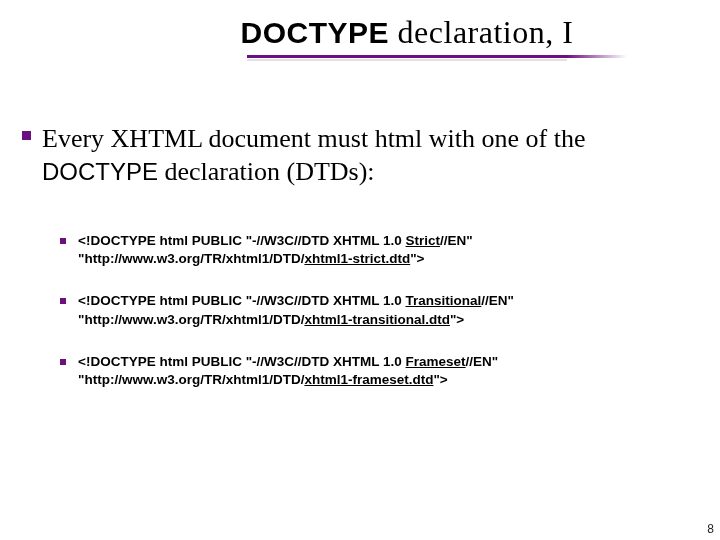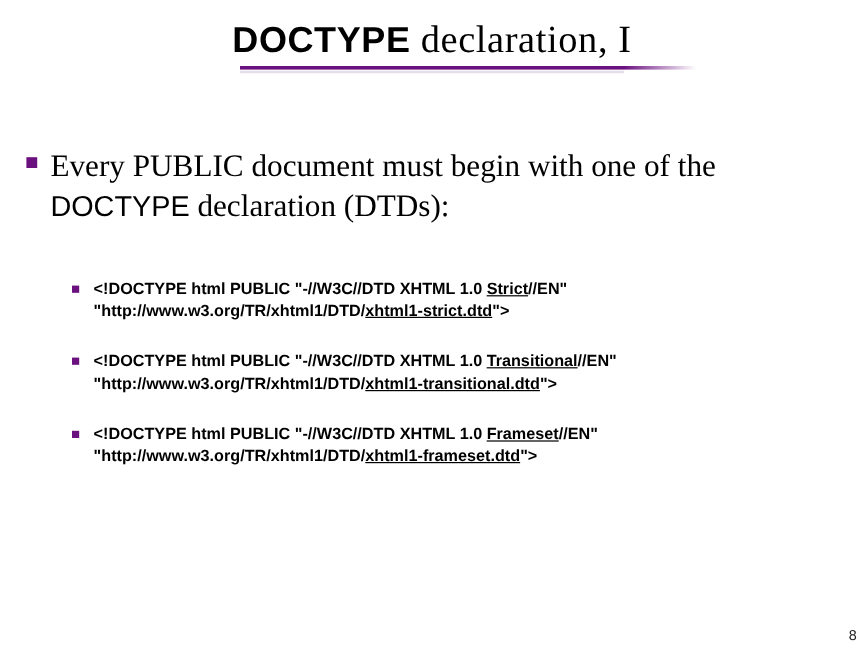--- a/index.html
+++ b/index.html
@@ -10,20 +10,21 @@
     background: #ffffff;
     font-family: Georgia, 'Times New Roman', serif;
     color: #000;
     overflow: hidden;
   }
   .slide {
     position: relative;
     width: 720px;
     height: 540px;
     box-sizing: border-box;
+    padding-left: 47px;
   }
   .title-wrap {
     position: absolute;
     top: 14px;
     width: 720px;
     text-align: center;
   }
   .title {
     display: inline-block;
     font-size: 32px;
@@ -130,21 +131,21 @@
     </div>
     <div class="title-underline">
       <div class="bar-main"></div>
       <div class="bar-fade"></div>
       <div class="bar-shadow"></div>
     </div>
   </div>
 
   <div class="bullet-lg"></div>
   <div class="main-text">
-    <span>Every PUBLIC document must begin with one of the </span><span class="doctype-word">DOCTYPE</span><span> declaration (DTDs):</span>
+    <span>Every XHTML document must html with one of the </span><span class="doctype-word">DOCTYPE</span><span> declaration (DTDs):</span>
   </div>
 
   <div class="sublist">
 
     <div class="sub-item">
       <div class="bullet-sm"></div>
       <div>
         <span>&lt;!DOCTYPE html PUBLIC "-//W3C//DTD XHTML 1.0 </span><span class="u">Strict</span><span>//EN"</span>
       </div>
       <div>

